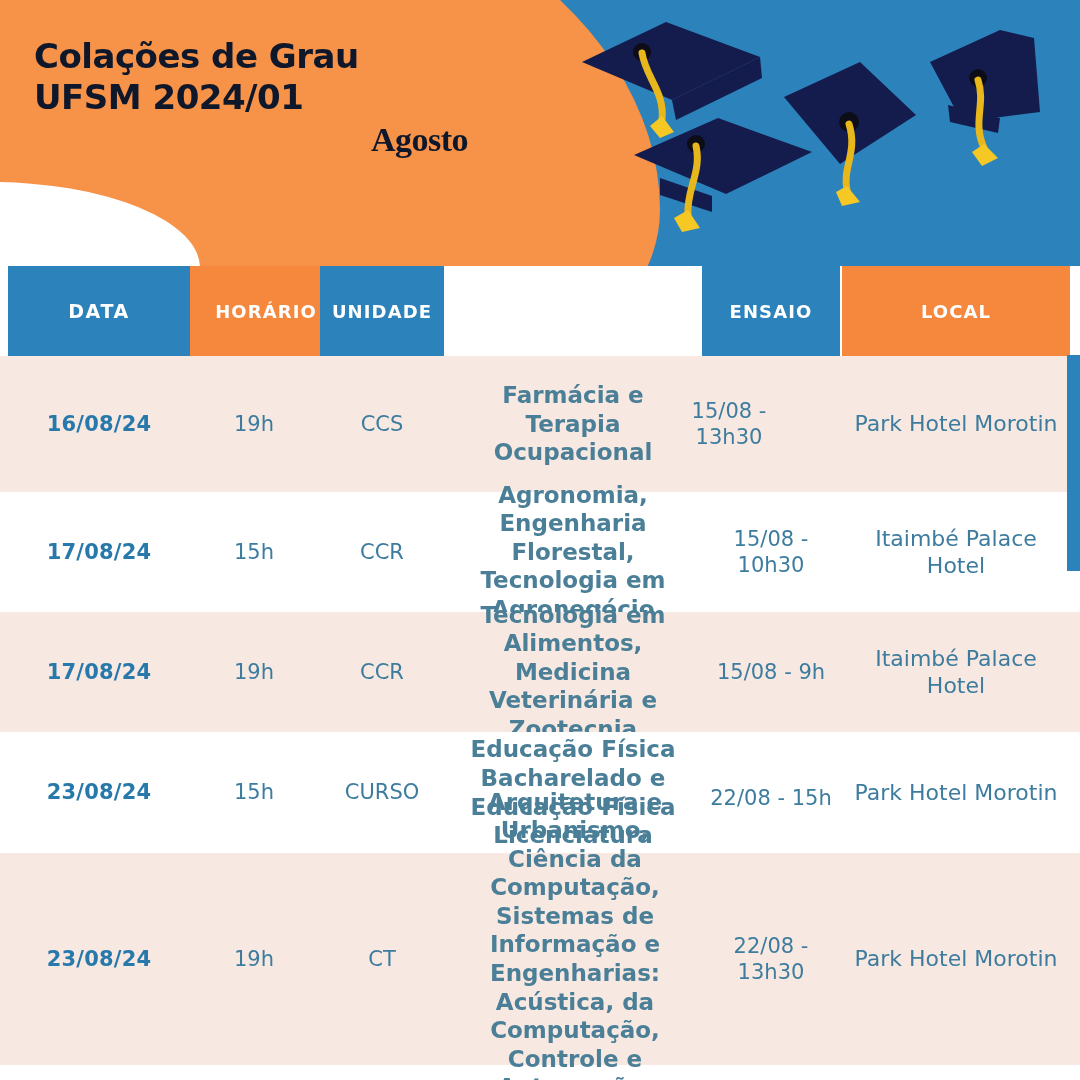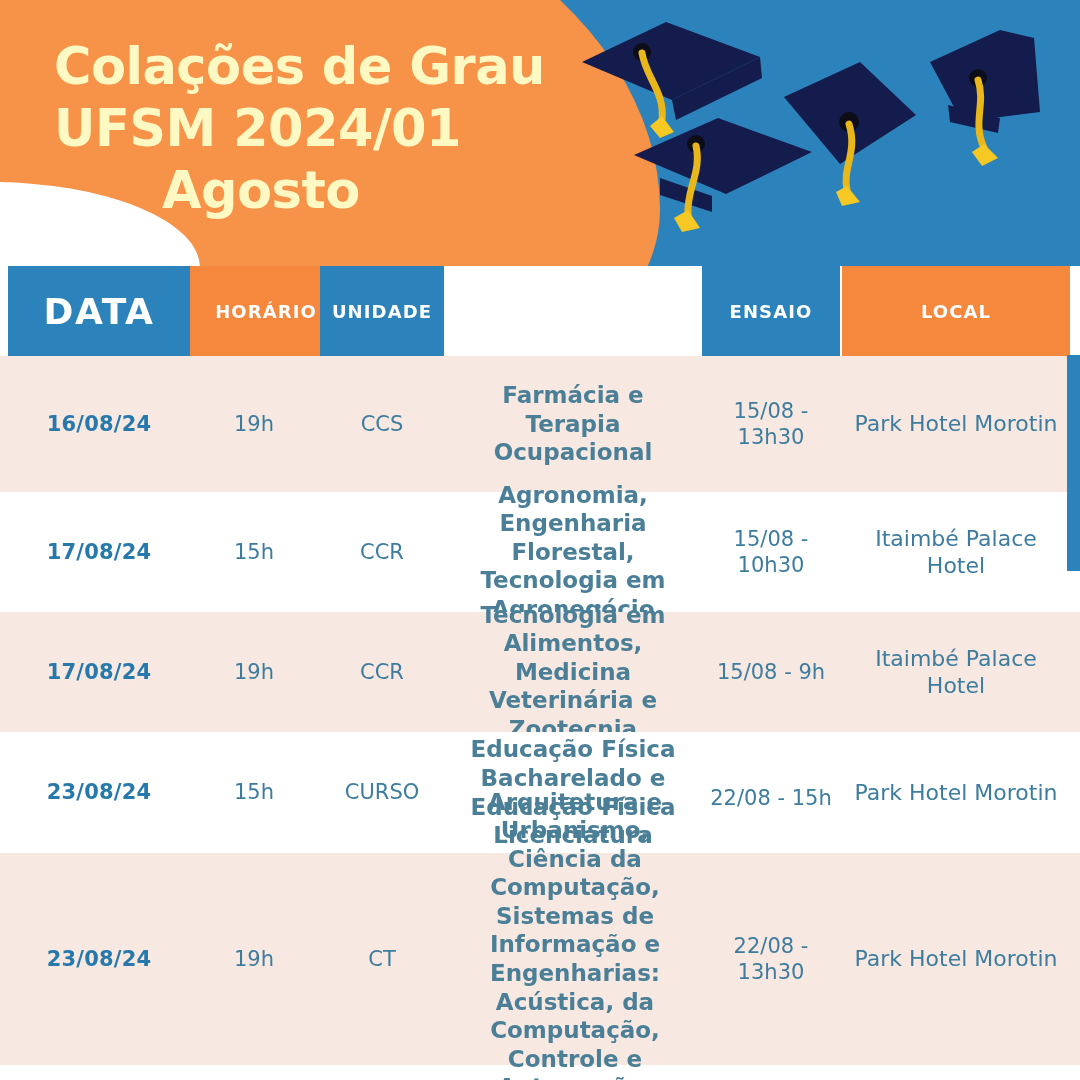--- a/index.html
+++ b/index.html
@@ -60,28 +60,27 @@
     position: absolute;
     left: 34px;
     top: 36px;
     width: 470px;
     color: #110f10;
     z-index: 5;
   }
   .title-line {
     font-family: "DejaVu Sans", sans-serif;
     font-weight: 900;
-    font-size: 51px;
+    font-size: 34px;
     line-height: 1.22;
     letter-spacing: -0.5px;
-    color: #fef9c3;
+    color: #0f172a;
     white-space: nowrap;
-    margin-left: 20px;
-  }
-  .title-line.right { text-align: center; padding-right: 36px; }
+  }
+  .title-line.right { text-align: right; padding-right: 36px; font-family: Liberation Serif, serif; }
 
   
   .caps { position: absolute; inset: 0; z-index: 4; }
 
   
   .table-wrap {
     position: absolute;
     left: 0;
     top: 266px;
     width: 1080px;
@@ -98,21 +97,21 @@
     display: flex;
     align-items: center;
     justify-content: center;
     color: #ffffff;
     font-weight: 800;
     font-size: 18px;
     letter-spacing: 1.1px;
     text-align: center;
     box-sizing: border-box;
   }
-  .th.big { font-size: 36px; letter-spacing: 1.6px; }
+  .th.big { font-size: 19px; letter-spacing: 1.6px; }
   .th.blue { background: #2c82ba; }
   .th.orange { background: #f6883e; }
 
   .row {
     position: relative;
     width: 1080px;
     display: block;
   }
   .row.pink { background: #f7e8e1; }
   .row.white { background: #ffffff; }
@@ -207,21 +206,21 @@
       <div class="th blue" style="left:320px; width:124px;">UNIDADE</div>
       <div class="th blue" style="left:702px; width:138px;">ENSAIO</div>
       <div class="th orange" style="left:842px; width:228px;">LOCAL</div>
     </div>
 
     <div class="row pink" style="height:136px;">
       <div class="cell data" style="left:8px;   width:182px;">16/08/24</div>
       <div class="cell" style="left:190px; width:128px;">19h</div>
       <div class="cell" style="left:320px; width:124px;">CCS</div>
       <div class="cell curso" style="left:446px; width:254px;">Farmácia e Terapia Ocupacional</div>
-      <div class="cell" style="left:702px; width:138px;">15/08 - 13h30</div>
+      <div class="cell" style="left:660px; width:138px;">15/08 - 13h30</div>
       <div class="cell local" style="left:842px; width:228px;">Park Hotel Morotin</div>
     </div>
 
     <div class="row white" style="height:120px;">
       <div class="cell data" style="left:8px;   width:182px;">17/08/24</div>
       <div class="cell" style="left:190px; width:128px;">15h</div>
       <div class="cell" style="left:320px; width:124px;">CCR</div>
       <div class="cell curso" style="left:446px; width:254px;">Agronomia, Engenharia Florestal, Tecnologia em Agronegócio</div>
       <div class="cell" style="left:702px; width:138px;">15/08 - 10h30</div>
       <div class="cell local" style="left:842px; width:228px;">Itaimbé Palace Hotel</div>

